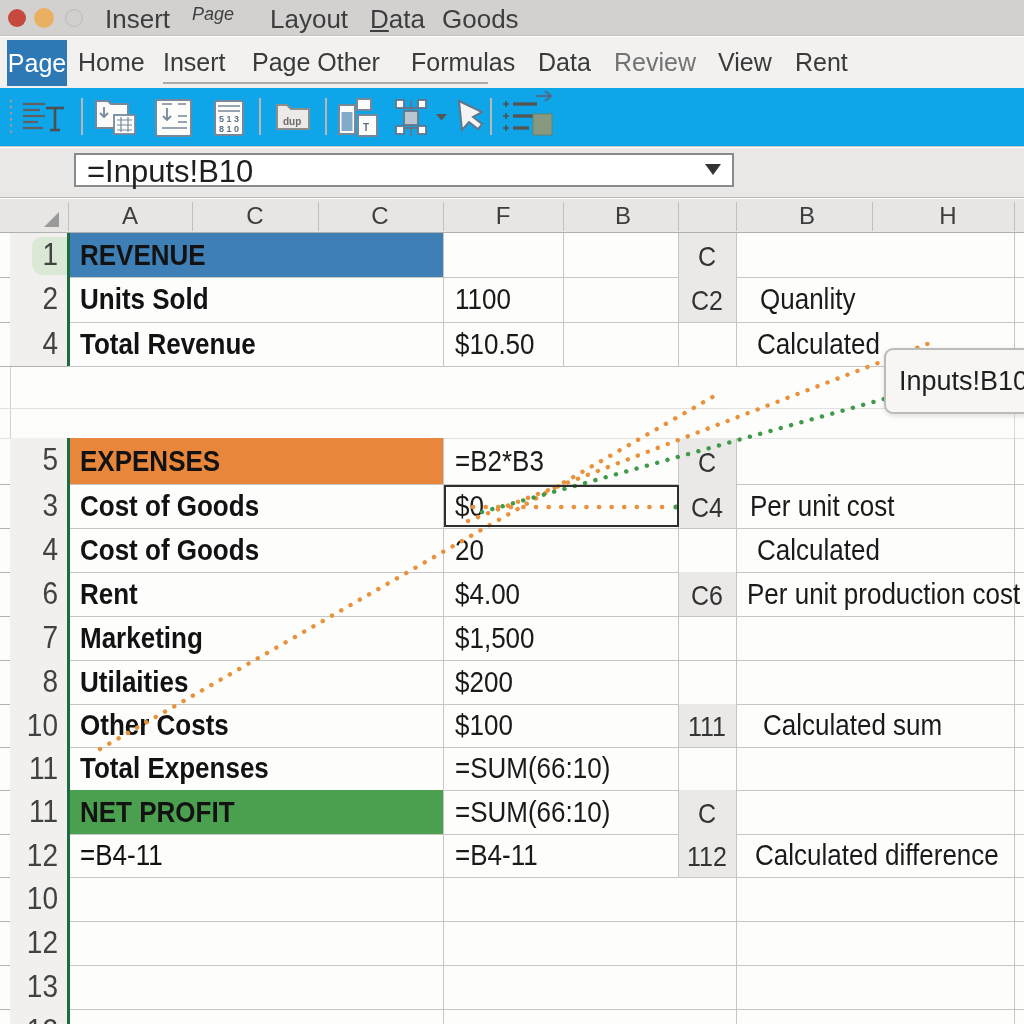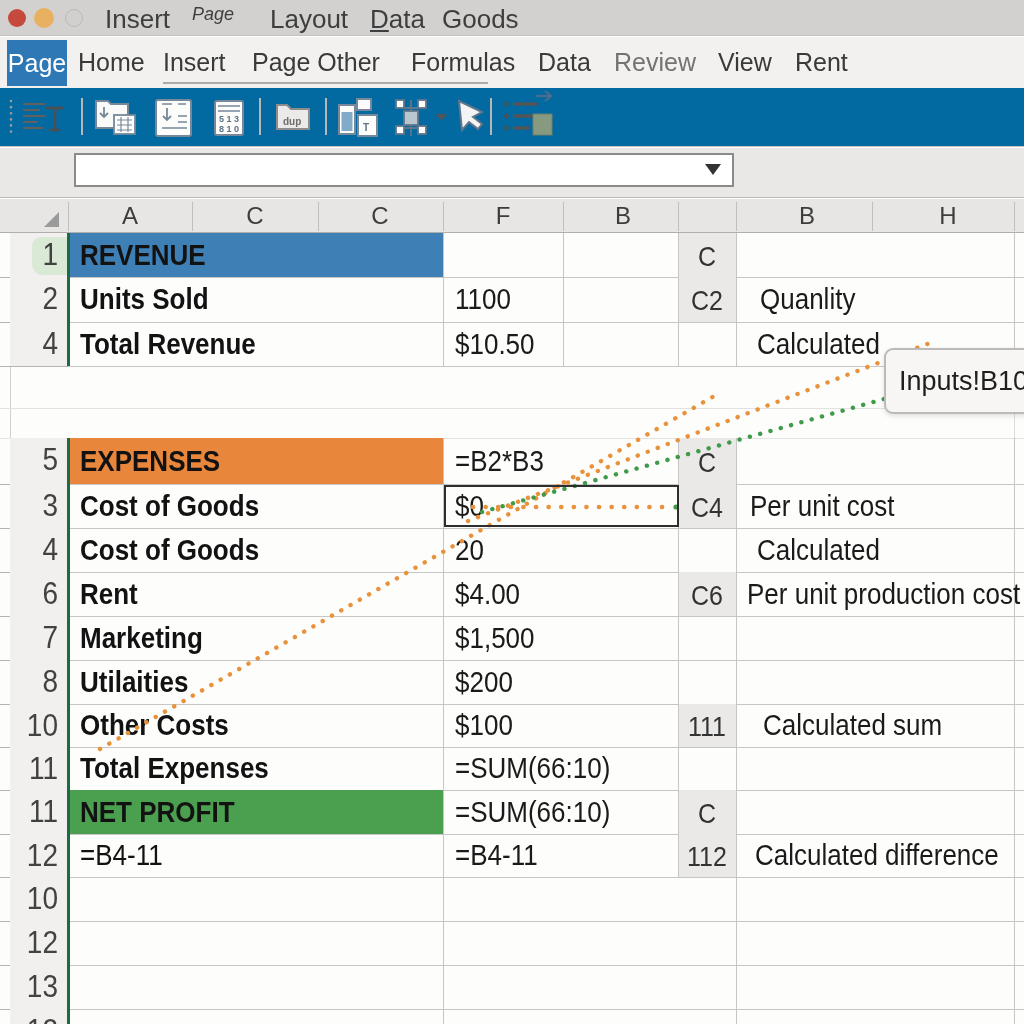--- a/index.html
+++ b/index.html
@@ -23,21 +23,21 @@
 <div class="abs" style="left:78px;top:11px;font-size:25px;color:#3a3a3a;">Home</div>
 <div class="abs" style="left:163px;top:11px;font-size:25px;color:#3a3a3a;">Insert</div>
 <div class="abs" style="left:252px;top:11px;font-size:25px;color:#3a3a3a;">Page Other</div>
 <div class="abs" style="left:411px;top:11px;font-size:25px;color:#3a3a3a;">Formulas</div>
 <div class="abs" style="left:538px;top:11px;font-size:25px;color:#3a3a3a;">Data</div>
 <div class="abs" style="left:614px;top:11px;font-size:25px;color:#737373;">Review</div>
 <div class="abs" style="left:718px;top:11px;font-size:25px;color:#3a3a3a;">View</div>
 <div class="abs" style="left:795px;top:11px;font-size:25px;color:#3a3a3a;">Rent</div>
 <div class="abs" style="left:163px;top:45px;width:325px;height:2px;background:#adaba9;"></div>
 </div>
-<div class="abs" style="left:0;top:88px;width:1024px;height:59px;background:#0369a1;border-bottom:1px solid #c6c4c2;">
+<div class="abs" style="left:0;top:88px;width:1024px;height:59px;background:#0ea5e9;border-bottom:1px solid #c6c4c2;">
 <svg class="abs" style="left:0;top:0;" width="1024" height="59" viewBox="0 0 1024 59">
 <g fill="none" stroke="#9b9b9b" stroke-width="2.6" stroke-linecap="round">
 <line x1="11" y1="13" x2="11" y2="49" stroke-dasharray="0.1 6"></line>
 </g>
 
 <g stroke="#606060" stroke-width="2.2" fill="none">
 <line x1="23" y1="16" x2="45" y2="16"></line>
 <line x1="23" y1="22" x2="40" y2="22"></line>
 <line x1="23" y1="28" x2="45" y2="28"></line>
 <line x1="23" y1="34" x2="38" y2="34"></line>
@@ -108,20 +108,21 @@
 <line x1="513" y1="16" x2="537" y2="16"></line>
 <line x1="513" y1="28" x2="533" y2="28"></line>
 <line x1="513" y1="40" x2="529" y2="40"></line>
 </g>
 <path d="M536 8 h14 m-5 -5 l6 5 l-6 5" stroke="#4b6e8d" stroke-width="2.2" fill="none"></path>
 <rect x="533" y="26" width="19" height="21" fill="#87997f" stroke="#6e8068" stroke-width="1"></rect>
 </svg>
 </div>
 <div class="abs" style="left:0;top:148px;width:1024px;height:50px;background:#e9e8e6;border-bottom:1px solid #bcbab8;">
 <div class="abs" style="left:74px;top:5px;width:660px;height:34px;background:#fff;border:2px solid #8a8a8a;"></div>
+<div class="abs" style="left:87px;top:6px;font-size:31px;color:#1f1f1f;">=Inputs!B10</div>
 <div class="abs" style="left:705px;top:16px;width:0;height:0;border-left:8px solid transparent;border-right:8px solid transparent;border-top:11px solid #333;"></div>
 </div>
 <div class="abs" style="left:0;top:199px;width:1024px;height:34px;background:#e7e6e5;border-bottom:1px solid #b0afae;">
 <div class="abs" style="left:44px;top:13px;width:0;height:0;border-left:15px solid transparent;border-bottom:15px solid #9a9a9a;"></div>
 <div class="abs" style="left:100px;top:3px;width:60px;text-align:center;font-size:24px;color:#3d3d3d;">A</div>
 <div class="abs" style="left:225px;top:3px;width:60px;text-align:center;font-size:24px;color:#3d3d3d;">C</div>
 <div class="abs" style="left:350px;top:3px;width:60px;text-align:center;font-size:24px;color:#3d3d3d;">C</div>
 <div class="abs" style="left:473px;top:3px;width:60px;text-align:center;font-size:24px;color:#3d3d3d;">F</div>
 <div class="abs" style="left:593px;top:3px;width:60px;text-align:center;font-size:24px;color:#3d3d3d;">B</div>
 <div class="abs" style="left:777px;top:3px;width:60px;text-align:center;font-size:24px;color:#3d3d3d;">B</div>

